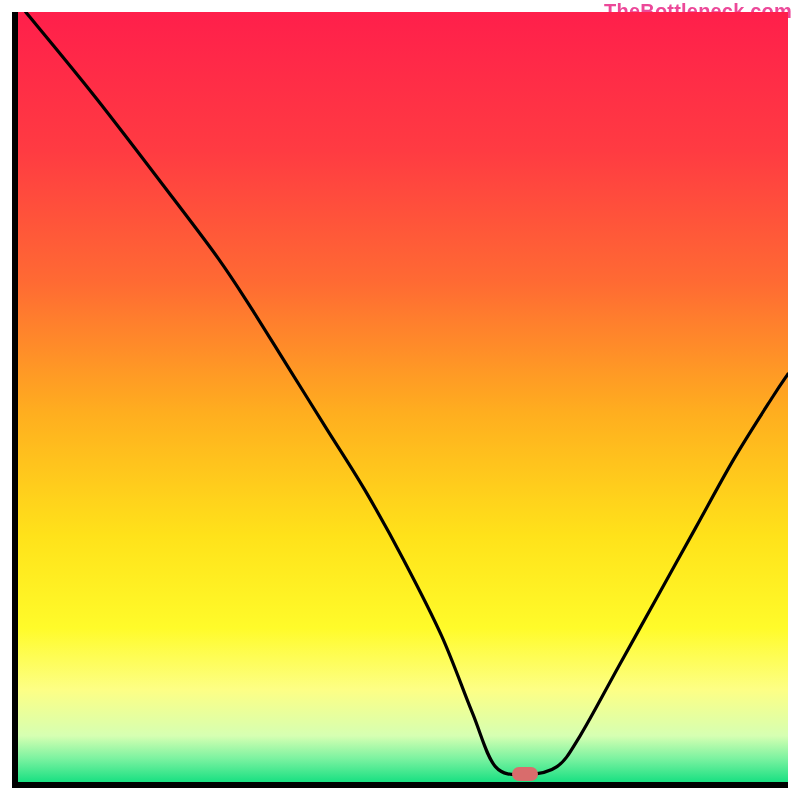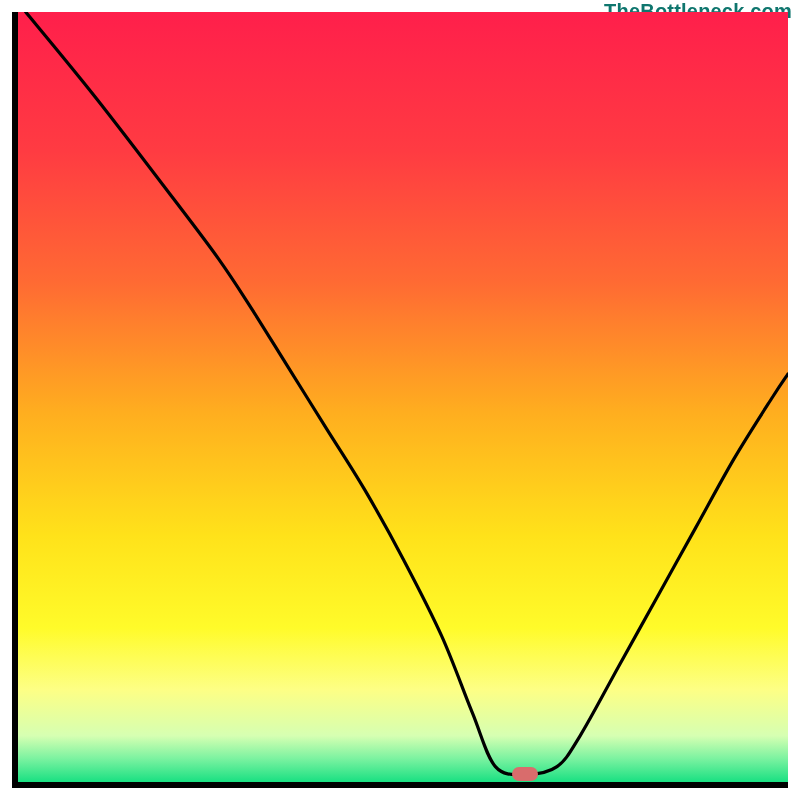--- a/index.html
+++ b/index.html
@@ -46,21 +46,21 @@
     height: 14px;
     border-radius: 7px;
     transform: translate(-50%, -50%);
   }
   .watermark {
     position: absolute;
     top: 0px;
     right: 8px;
     font-size: 20px;
     font-weight: 600;
-    color: #0f766e;
+    color: #ec4899;
     letter-spacing: 0.2px;
   }
 </style>
 </head>
 <body>
 
 <div class="chart-wrap">
 
   <div class="watermark">TheBottleneck.com</div>
 

